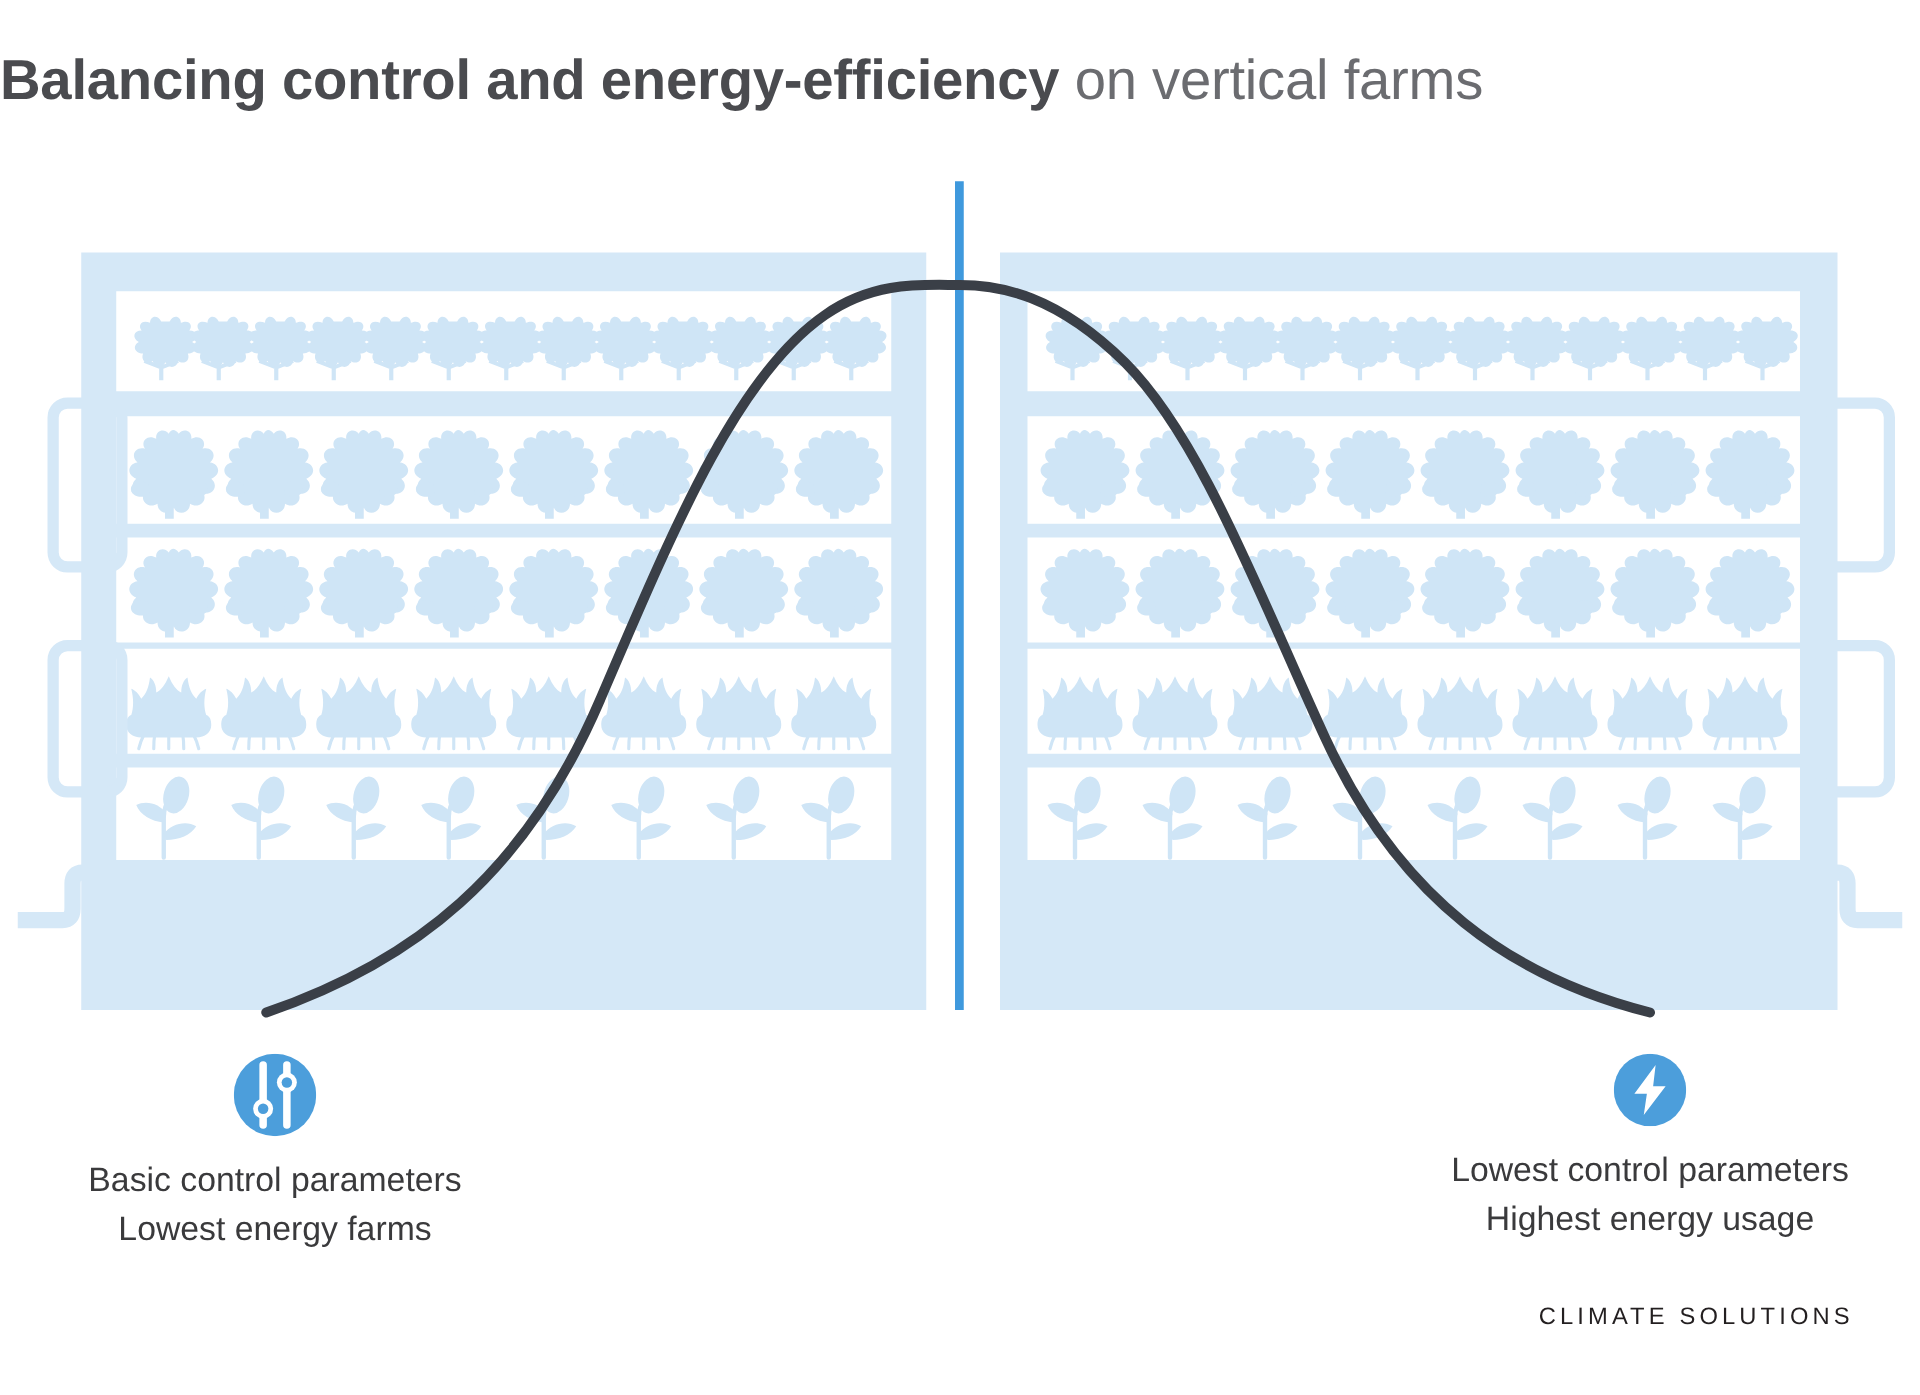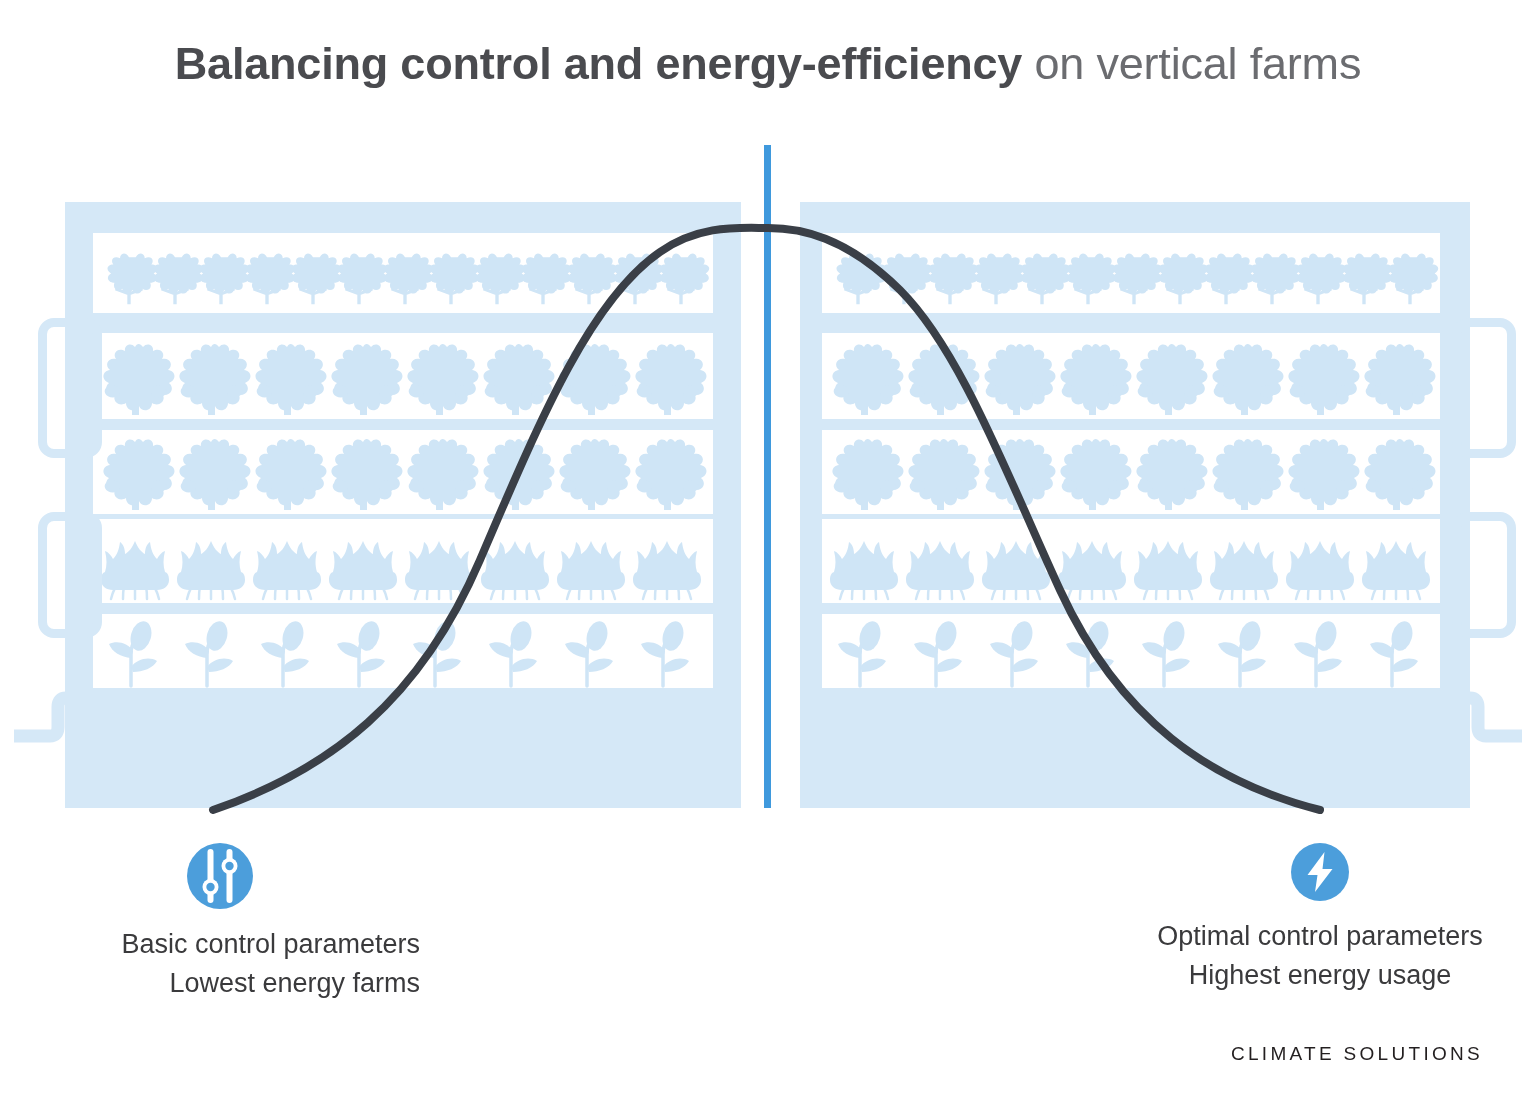--- a/index.html
+++ b/index.html
@@ -19,21 +19,21 @@
     background: #ffffff;
     overflow: hidden;
   }
 
   
   #title {
     position: absolute;
     left: 0;
     top: 36px;
     width: 1536px;
-    text-align: center;
+    text-align: left;
     font-size: 45px;
     line-height: 56px;
     color: #58595b;
     white-space: nowrap;
     letter-spacing: -0.2px;
   }
   #title .strong {
     font-weight: bold;
     color: #4a4b4f;
   }
@@ -98,21 +98,21 @@
     height: 1116px;
     pointer-events: none;
   }
 
   
   .legend-col {
     position: absolute;
     top: 843px;
     text-align: center;
   }
-  #legend-basic   { left: 20px;   width: 400px; text-align: right; }
+  #legend-basic   { left: 20px;   width: 400px; }
   #legend-optimal { left: 545px;  width: 450px; }
   #legend-maximum { left: 1110px; width: 420px; }
 
   .legend-icon {
     display: block;
     margin: 0 auto 16px auto;
   }
   .legend-line {
     display: block;
     font-size: 27px;
@@ -573,21 +573,21 @@
     <span class="legend-line">Basic control parameters</span>
     <span class="legend-line">Lowest energy farms</span>
   </div>
 
 
   <div class="legend-col" id="legend-maximum">
     <svg class="legend-icon" width="58" height="58" viewBox="0 0 58 58">
       <circle cx="29" cy="29" r="29" fill="#4c9edb"></circle>
       <path d="M33.5 9 L16.5 32 L26.5 32 L24 49 L41.5 26 L31.5 26 Z" fill="#ffffff"></path>
     </svg>
-    <span class="legend-line">Optimal control parameters</span>
+    <span class="legend-line">Lowest control parameters</span>
     <span class="legend-line">Highest energy usage</span>
   </div>
 
   <div id="logo">
     <span id="logo-sub">CLIMATE SOLUTIONS</span>
   </div>
 
 </div>
 
 </body></html>

